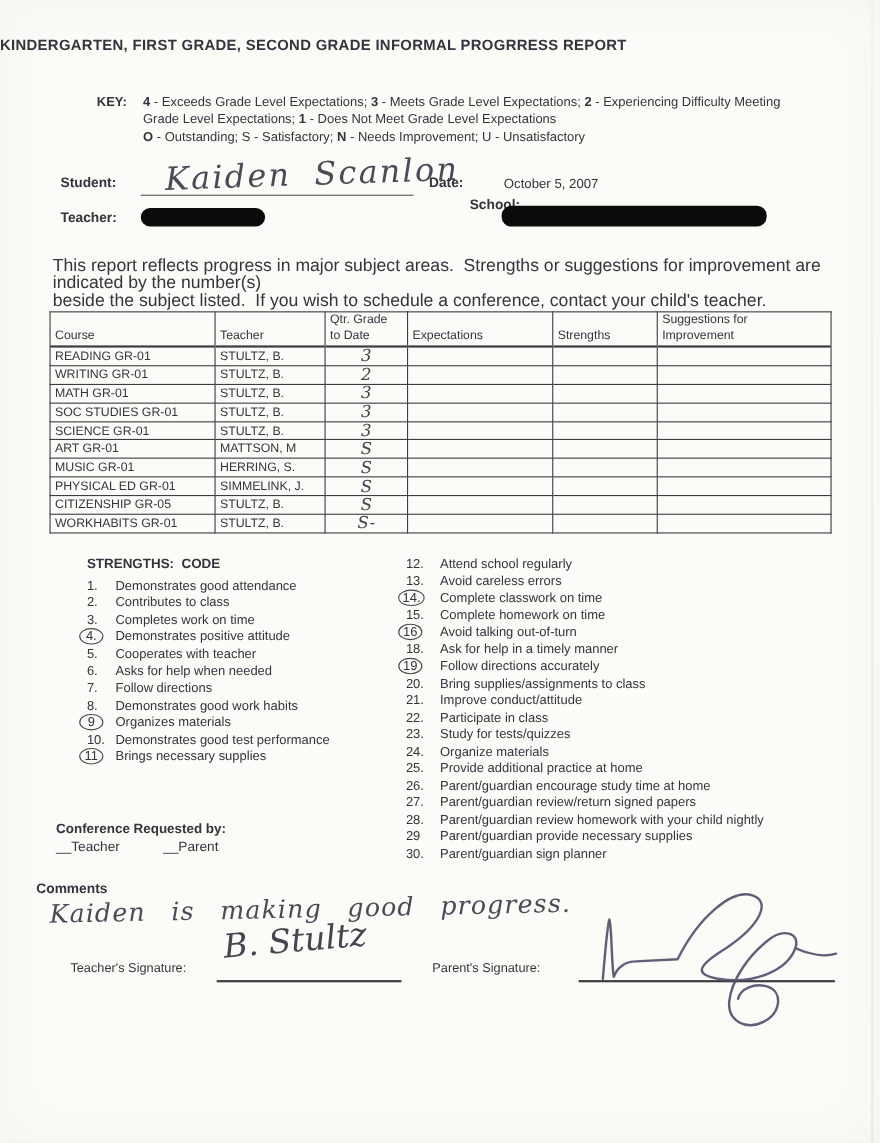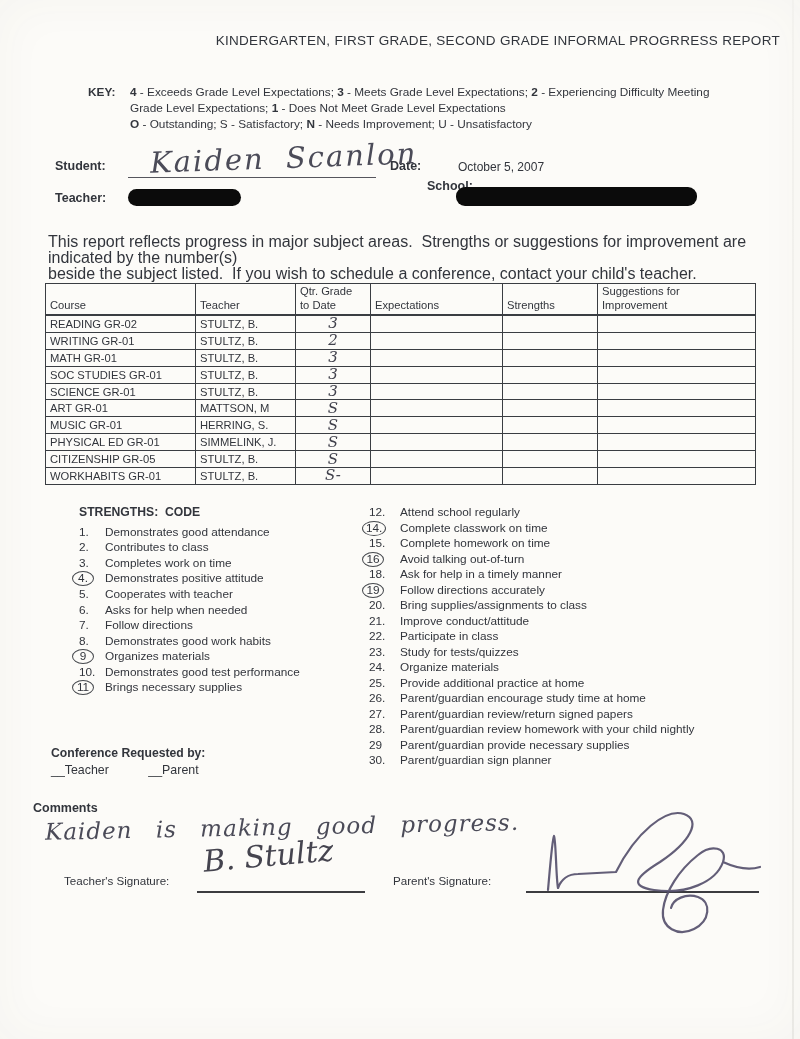--- a/index.html
+++ b/index.html
@@ -14,22 +14,22 @@
     background:var(--paper);
     font-family:"Liberation Sans", sans-serif;
     color:var(--txt);
     overflow:hidden;
     box-shadow:inset 0 0 50px rgba(80,70,50,0.04);
   }
   .scan-edge{position:absolute; right:6px; top:0; bottom:0; width:2px;
     background:linear-gradient(#efeeea, #e0dfda); opacity:.6;}
   .b{font-weight:700;}
   
-  .title{position:absolute; left:0; right:20px; top:33px; text-align:right;
-    font-weight:400; font-size:13.5px; letter-spacing:.3px; color:#31353c;}
+  .title{position:absolute; left:0; right:20px; top:33px; text-align:left;
+    font-weight:700; font-size:13.5px; letter-spacing:.3px; color:#31353c;}
   
   .key{position:absolute; left:88px; top:84px; display:flex;}
   .key-label{font-weight:700; font-size:11.8px; width:42px; line-height:16.2px;}
   .key-lines{font-size:11.8px; line-height:16.2px; white-space:pre-wrap;}
   
   .field-label{position:absolute; font-weight:700; font-size:12.5px;}
   .hand{font-family:"DejaVu Serif", serif; font-style:italic; color:var(--ink);}
   .student-underline{position:absolute; left:128px; top:148px; width:248px; height:29px;
     border-bottom:1.6px solid #55555c;}
   .student-name{position:absolute; left:150px; top:141px; font-size:29px;
@@ -129,21 +129,21 @@
             <th>Qtr. Grade
 to Date</th>
             <th>Expectations</th>
             <th>Strengths</th>
             <th>Suggestions for
 Improvement</th>
           </tr>
         </thead>
       <tbody id="grades-body">
           <tr>
-            <td>READING GR-02</td>
+            <td>READING GR-01</td>
             <td>STULTZ, B.</td>
             <td class="grade">3</td>
             <td></td>
             <td></td>
             <td></td>
           </tr>
           <tr>
             <td>WRITING GR-01</td>
             <td>STULTZ, B.</td>
             <td class="grade">2</td>
@@ -267,20 +267,24 @@
           <span class="txt">Brings necessary supplies</span>
         </div>
       </div>
   </div>
 
   <div class="code-col" id="suggestions">
     <div id="suggestions-list">
         <div class="li">
           <span class="num"><i class="n">12.</i></span>
           <span class="txt">Attend school regularly</span>
+        </div>
+        <div class="li">
+          <span class="num"><i class="n">13.</i></span>
+          <span class="txt">Avoid careless errors</span>
         </div>
         <div class="li">
           <span class="num circled"><i class="n">14.</i></span>
           <span class="txt">Complete classwork on time</span>
         </div>
         <div class="li">
           <span class="num"><i class="n">15.</i></span>
           <span class="txt">Complete homework on time</span>
         </div>
         <div class="li">

